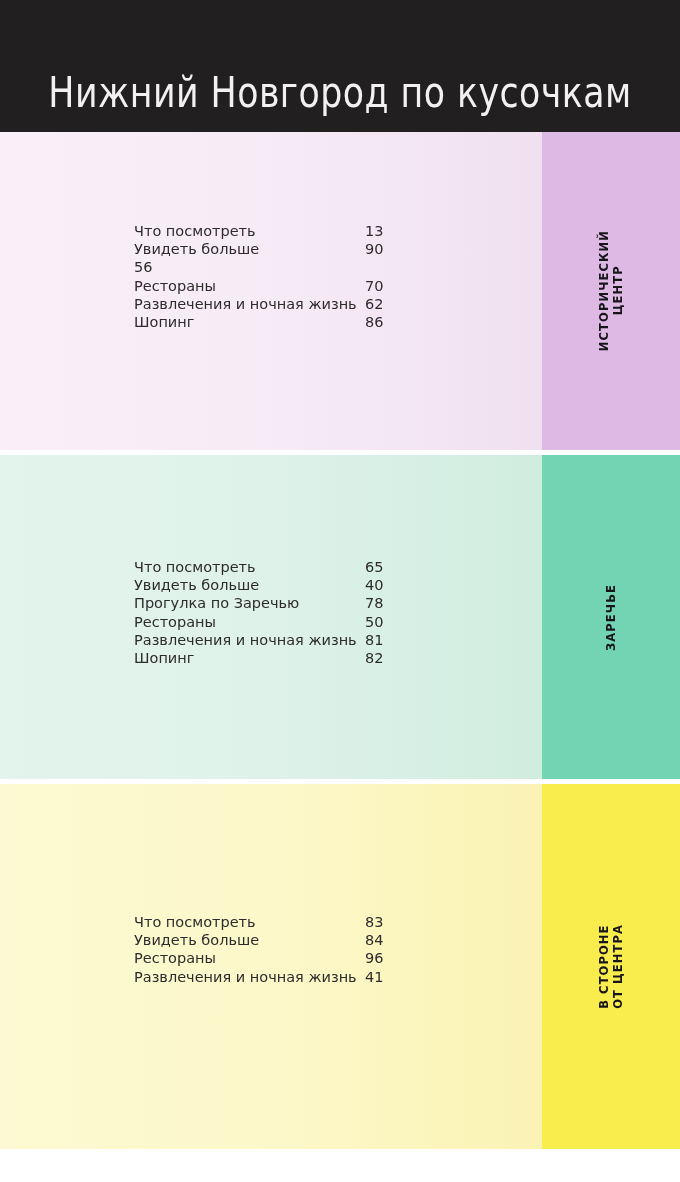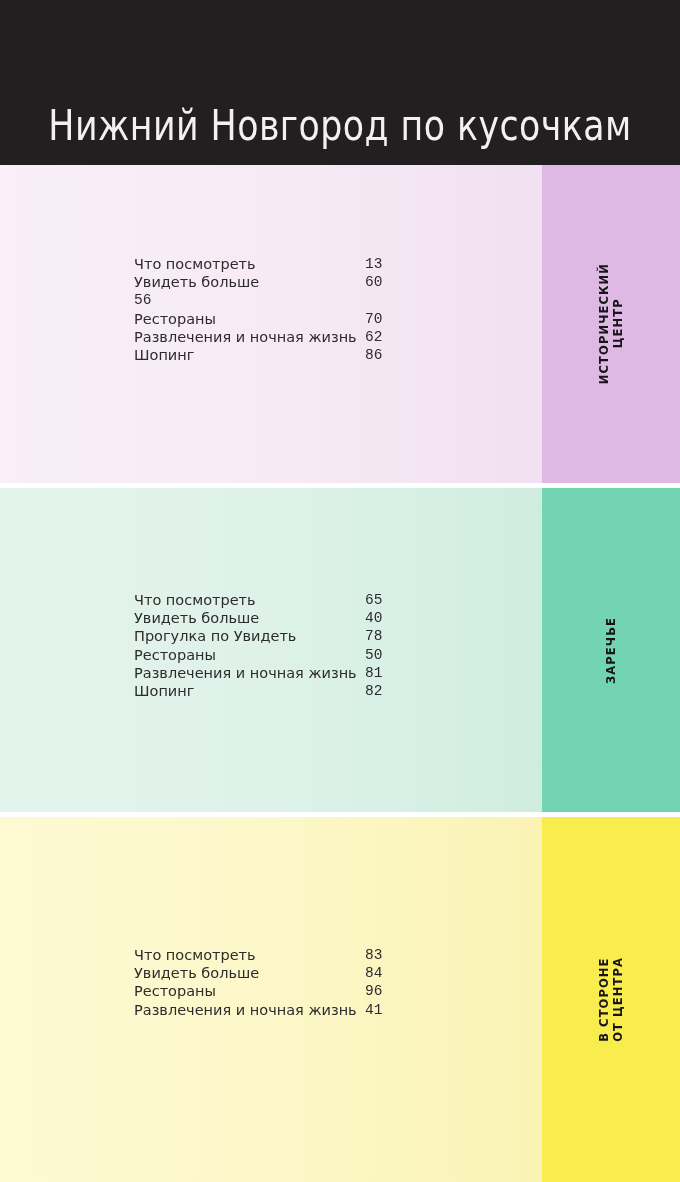--- a/index.html
+++ b/index.html
@@ -10,21 +10,21 @@
   body {
     width: 680px;
     height: 1182px;
     font-family: "DejaVu Sans", "Liberation Sans", sans-serif;
     overflow: hidden;
     position: relative;
   }
 
   
   .header {
-    height: 165px;
+    height: 132px;
     background: #221f20;
     display: flex;
     align-items: flex-end;
     justify-content: center;
     box-sizing: border-box;
     padding-bottom: 18px;
   }
   .header-title {
     color: #f2f0f0;
     font-family: "DejaVu Sans Condensed", "Liberation Sans Narrow", "Liberation Sans", sans-serif;
@@ -103,21 +103,20 @@
   }
   .toc-label {
     flex: 0 0 231px;
     white-space: pre-line;
   }
   .toc-label.wrapped { white-space: pre-line; }
   .toc-page {
     flex: 0 0 auto;
     text-align: left;
     min-width: 22px;
-    font-family: Liberation Mono, monospace;
   }
 
   
   .vlabel {
     writing-mode: vertical-rl;
     text-orientation: mixed;
     transform: rotate(180deg);
     color: #17151a;
     font-size: 11.5px;
     font-weight: 700;
@@ -152,21 +151,21 @@
     <div class="toc-pane">
       <div class="toc-list">
 
         <div class="toc-row">
           <span class="toc-label">Что посмотреть</span>
           <span class="toc-page">13</span>
         </div>
 
         <div class="toc-row">
           <span class="toc-label">Увидеть больше</span>
-          <span class="toc-page">60</span>
+          <span class="toc-page">90</span>
         </div>
 
         <div class="toc-row">
           <span class="toc-page">56</span>
         </div>
 
         <div class="toc-row">
           <span class="toc-label">Рестораны</span>
           <span class="toc-page">70</span>
         </div>
@@ -197,21 +196,21 @@
           <span class="toc-label">Что посмотреть</span>
           <span class="toc-page">65</span>
         </div>
 
         <div class="toc-row">
           <span class="toc-label">Увидеть больше</span>
           <span class="toc-page">40</span>
         </div>
 
         <div class="toc-row">
-          <span class="toc-label">Прогулка по Увидеть</span>
+          <span class="toc-label">Прогулка по Заречью</span>
           <span class="toc-page">78</span>
         </div>
 
         <div class="toc-row">
           <span class="toc-label">Рестораны</span>
           <span class="toc-page">50</span>
         </div>
 
         <div class="toc-row">
           <span class="toc-label">Развлечения и ночная жизнь</span>

